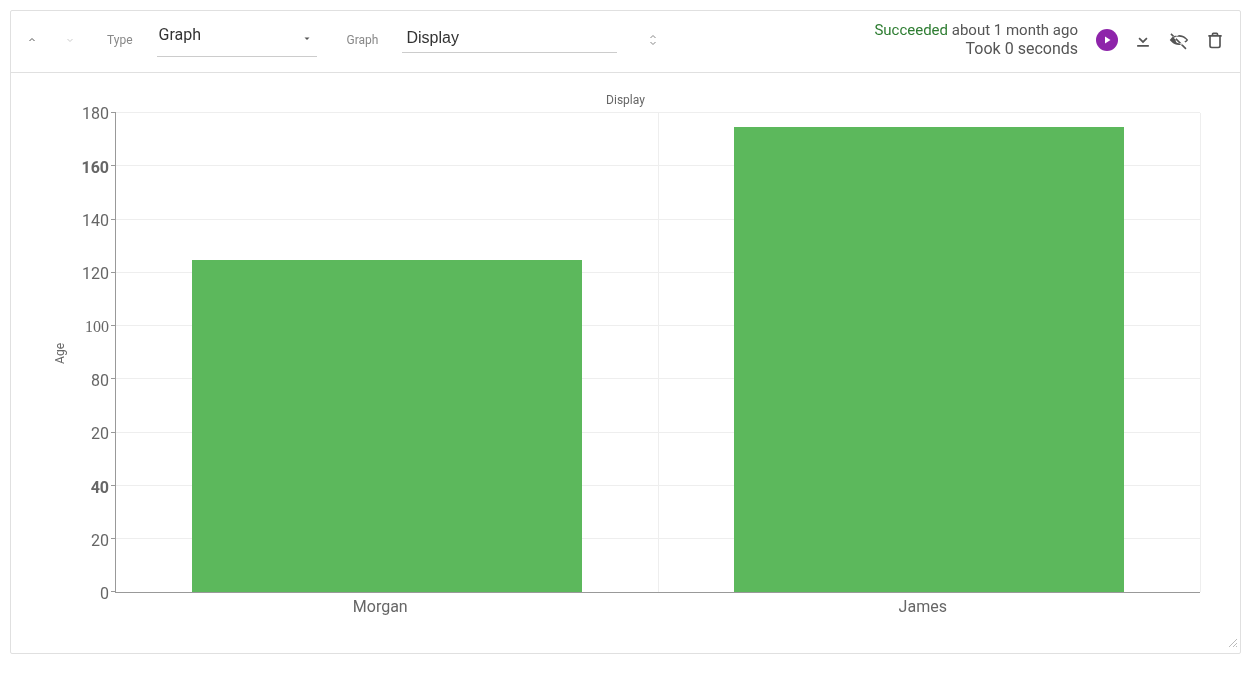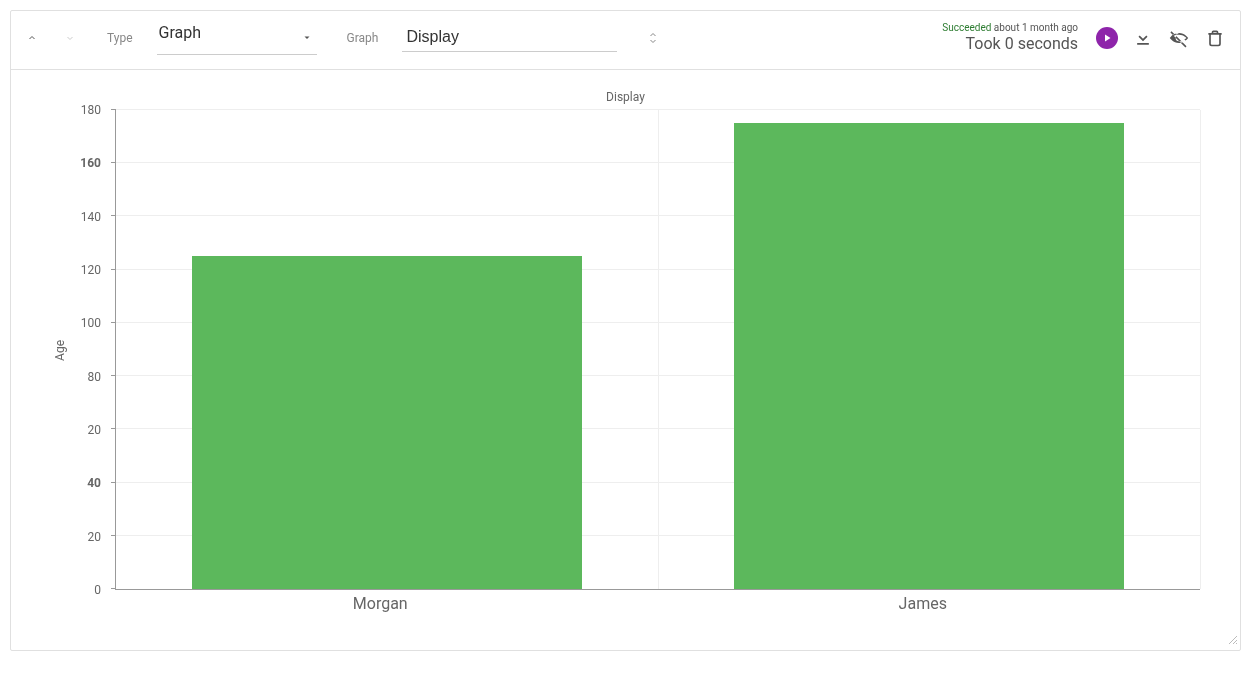--- a/index.html
+++ b/index.html
@@ -74,21 +74,21 @@
     color: #888; cursor: pointer;
     line-height: 0.6;
     margin-left: 6px;
   }
   .toolbar-right {
     display: flex;
     align-items: center;
     gap: 14px;
   }
   .status-block { text-align: right; line-height: 1.2; margin-right: 4px;}
-  .status-line1 { font-size: 10px; }
+  .status-line1 { font-size: 15px; }
   .status-success { color: #2e7d32; }
   .status-time { color: #555; }
   .status-line2 { font-size: 16px; color: #555; }
   .icon-btn {
     width: 22px; height: 22px;
     display:inline-flex; align-items:center; justify-content:center;
     cursor:pointer;
     color: #555;
   }
   .play-circle {
@@ -123,23 +123,23 @@
     padding: 0 2px;
     align-self: center;
   }
   .yaxis {
     position: relative;
     width: 46px;
     height: 100%;
   }
   .ytick {
     position: absolute;
-    right: 14px;
+    right: 6px;
     transform: translateY(50%);
-    font-size: 12px;
+    font-size: 16px;
     color: #666;
     text-align: right;
     width: 40px;
   }
   .plot {
     position: relative;
     flex: 1;
     border-left: 1px solid #999;
     border-bottom: 1px solid #999;
   }
@@ -264,21 +264,21 @@
     <div class="chart-title">Display</div>
 
     <div class="plot-wrap">
       <div class="ylabel">Age</div>
       <div class="yaxis" id="yaxis">
           <div class="ytick" style="bottom: 0%;">0</div>
           <div class="ytick" style="bottom: 11.1111%;">20</div>
           <div class="ytick" style="bottom: 22.2222%; font-weight: bold;">40</div>
           <div class="ytick" style="bottom: 33.3333%;">20</div>
           <div class="ytick" style="bottom: 44.4444%;">80</div>
-          <div class="ytick" style="bottom: 55.5556%;">100</div>
+          <div class="ytick" style="bottom: 55.5556%; font-family: Liberation Serif, serif;">100</div>
           <div class="ytick" style="bottom: 66.6667%;">120</div>
           <div class="ytick" style="bottom: 77.7778%;">140</div>
           <div class="ytick" style="bottom: 88.8889%; font-weight: bold;">160</div>
           <div class="ytick" style="bottom: 100%;">180</div>
         </div>
       <div class="plot" id="plot">
           <div class="ytick-mark" style="bottom: 0%;"></div>
           <div class="ytick-mark" style="bottom: 11.1111%;"></div>
           <div class="grid-h" style="bottom: 11.1111%;"></div>
           <div class="ytick-mark" style="bottom: 22.2222%;"></div>

